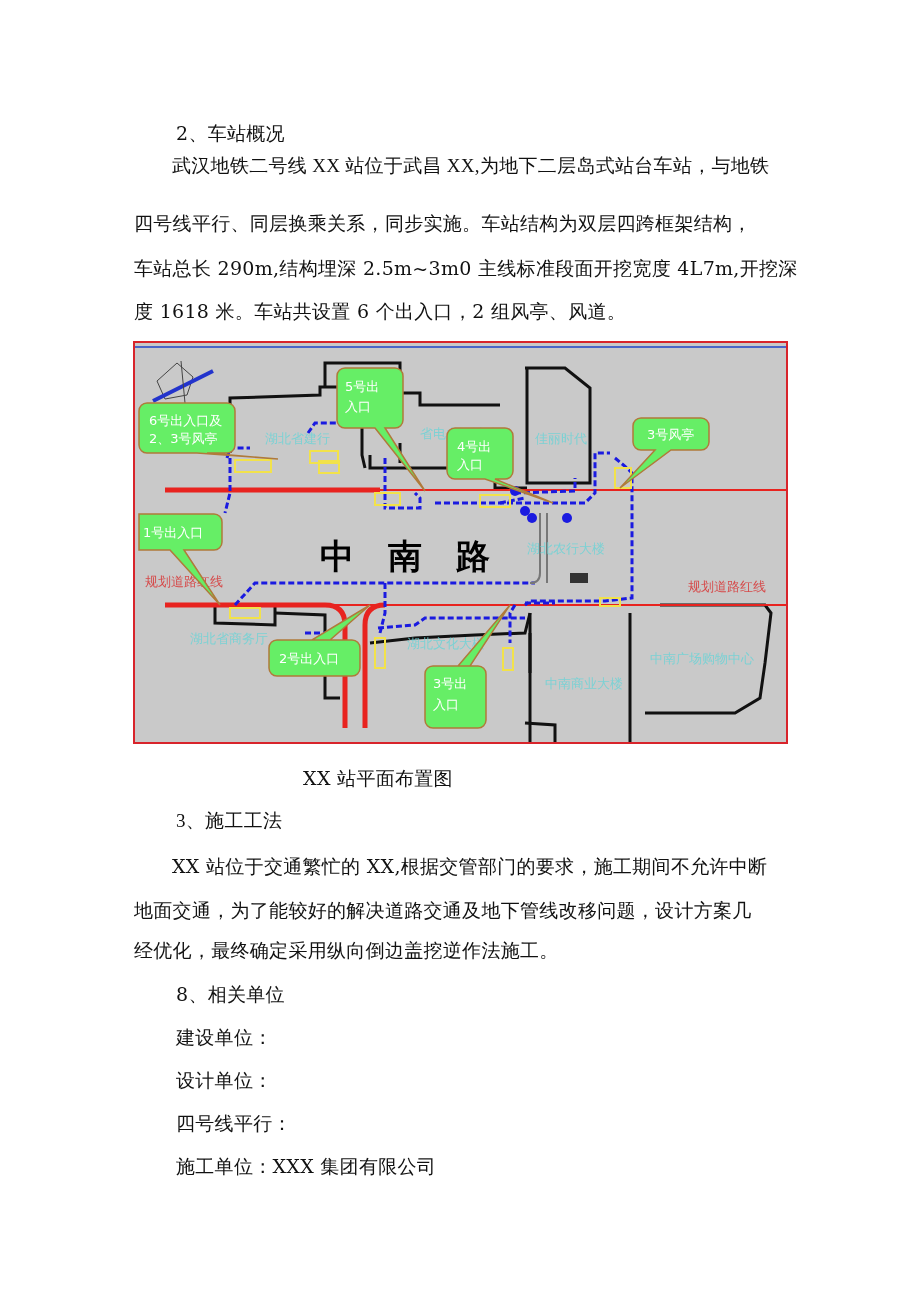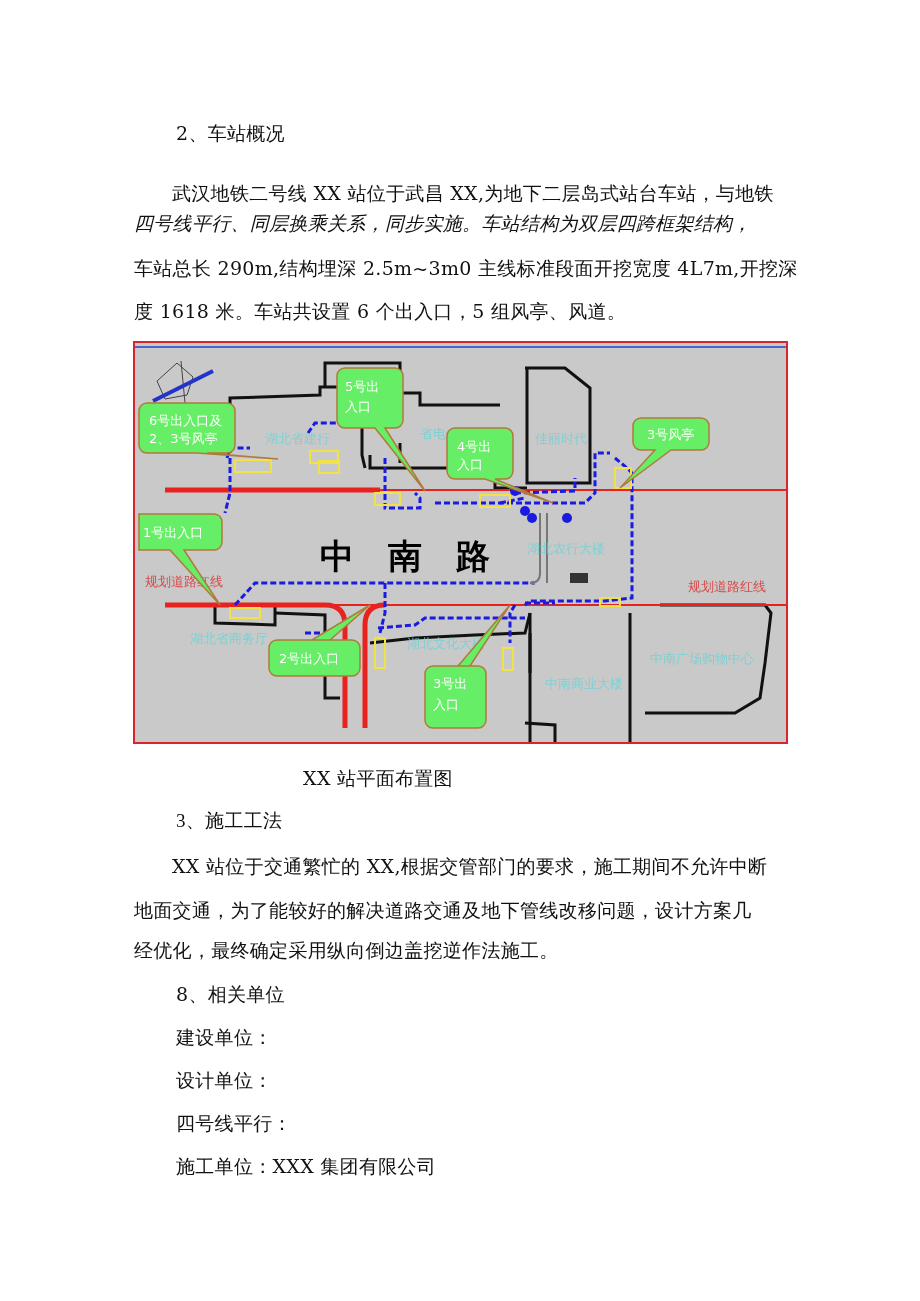--- a/index.html
+++ b/index.html
@@ -16,24 +16,24 @@
   .figure svg { position:absolute; left:0; top:0; }
   .callout-text { font-family:"DejaVu Sans","Liberation Sans",sans-serif; fill:#ffffff; font-size:13px; }
   .road-text { font-family:"DejaVu Sans","Liberation Sans",sans-serif; font-weight:bold; fill:#000; font-size:34px; }
   .bldg-text { font-family:"DejaVu Sans","Liberation Sans",sans-serif; fill:#6fd3d6; font-size:13px; opacity:0.85; }
   .redline-text { font-family:"DejaVu Serif","Liberation Serif",serif; fill:#d64a4a; font-size:13px; }
 </style>
 </head>
 <body>
 
 <div class="p heading" style="top:122px;">2、车站概况</div>
-<div class="p indent" style="top:182px;">武汉地铁二号线 XX 站位于武昌 XX,为地下二层岛式站台车站，与地铁</div>
-<div class="p body-line" style="top:212px;font-style:italic;">四号线平行、同层换乘关系，同步实施。车站结构为双层四跨框架结构，</div>
+<div class="p indent" style="top:155px;font-family:Liberation Serif, serif;">武汉地铁二号线 XX 站位于武昌 XX,为地下二层岛式站台车站，与地铁</div>
+<div class="p body-line" style="top:212px;">四号线平行、同层换乘关系，同步实施。车站结构为双层四跨框架结构，</div>
 <div class="p body-line" style="top:257px;">车站总长 290m,结构埋深 2.5m~3m0 主线标准段面开挖宽度 4L7m,开挖深</div>
-<div class="p body-line" style="top:300px;">度 1618 米。车站共设置 6 个出入口，5 组风亭、风道。</div>
+<div class="p body-line" style="top:300px;">度 1618 米。车站共设置 6 个出入口，2 组风亭、风道。</div>
 
 <div class="figure">
   <svg width="651" height="399" viewBox="0 0 651 399">
 
     <line x1="0" y1="4" x2="651" y2="4" stroke="#4a66c8" stroke-width="2"></line>
 
     <g>
       <polygon points="22,38 42,20 58,34 52,52 30,56" fill="none" stroke="#444" stroke-width="1"></polygon>
       <line x1="18" y1="58" x2="78" y2="28" stroke="#2233cc" stroke-width="4"></line>
       <line x1="46" y1="18" x2="50" y2="60" stroke="#444" stroke-width="1"></line>

